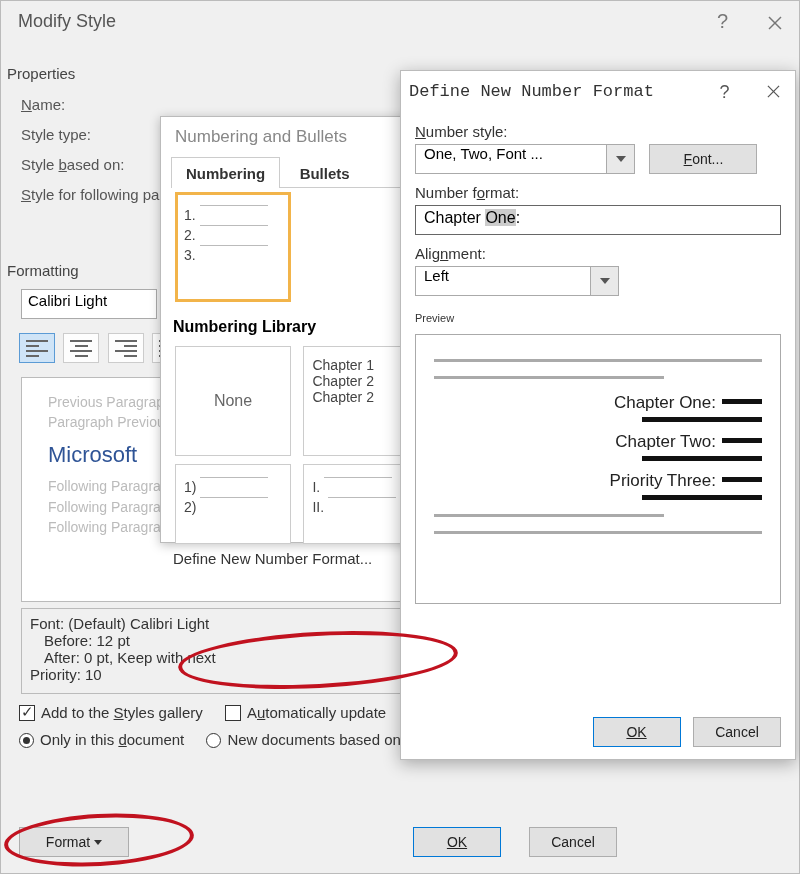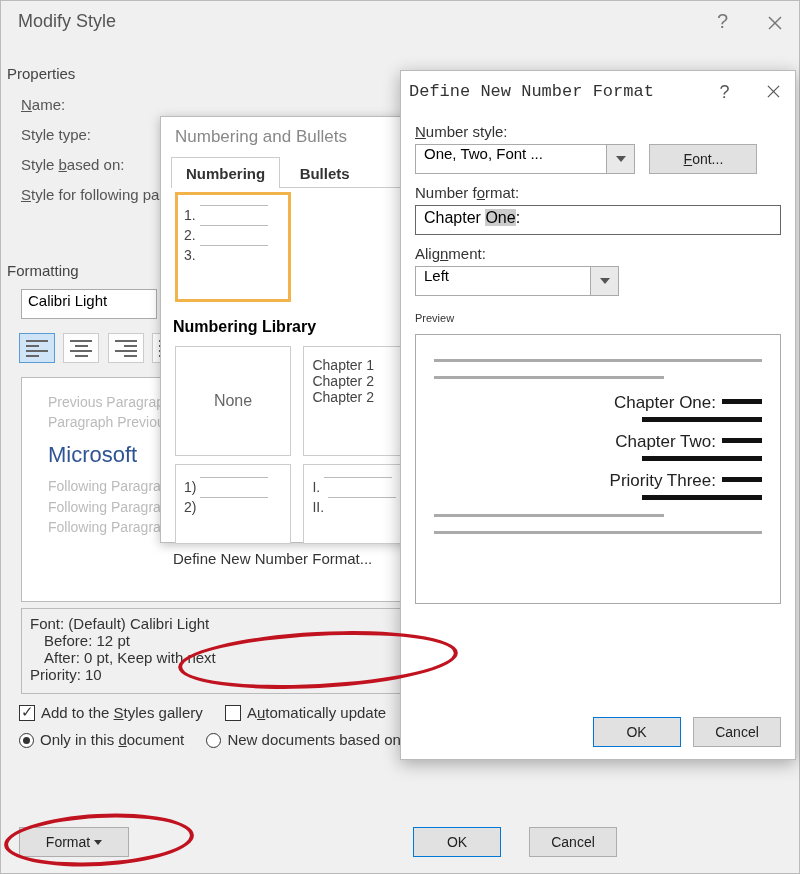--- a/index.html
+++ b/index.html
@@ -28,21 +28,21 @@
   .previewbox .ms { color:#2f5496; font-size:22px; margin:6px 0; }
   .descbox { margin:6px 0 0 20px; width:760px; height:86px; border:1px solid #bbb; background:#f0f0f0; padding:6px 8px; font-size:15px; color:#333; }
   .checks { margin:10px 0 0 18px; font-size:15px; color:#333; }
   .chk { display:inline-block; margin-right:18px; }
   .chkbox { display:inline-block; width:16px; height:16px; border:1px solid #333; vertical-align:-3px; background:#fff; margin-right:6px; position:relative;}
   .chkbox.on::after { content:"✓"; position:absolute; left:1px; top:-3px; font-size:15px; }
   .radio { display:inline-block; width:15px; height:15px; border:1px solid #333; border-radius:50%; vertical-align:-3px; background:#fff; margin-right:6px; position:relative; }
   .radio.on::after { content:""; position:absolute; left:3px; top:3px; width:7px; height:7px; background:#333; border-radius:50%; }
   .bottombar { position:absolute; left:0; bottom:0; width:640px; height:60px; }
   .btn { display:inline-block; min-width:88px; height:30px; line-height:28px; text-align:center; border:1px solid #adadad; background:#e1e1e1; font-size:14px; color:#222; padding:0 10px; }
-  .btn.prim { border:1.5px solid #0078d7; }
+  .btn.prim { border:1.5px solid #0078d7;text-decoration:underline; }
   .formatbtn { position:absolute; left:18px; bottom:16px; width:110px; }
   .okbtn1 { position:absolute; right:140px; bottom:16px; }
   .cancelbtn1 { position:absolute; right:24px; bottom:16px; }
   .dropdown-caret { display:inline-block; width:0; height:0; border-left:4px solid transparent; border-right:4px solid transparent; border-top:5px solid #333; vertical-align:2px; margin-left:4px; }
   
   
   .numbul { position:absolute; left:160px; top:116px; width:310px; height:427px; background:#fff; border:1px solid #bbb; box-shadow:0 2px 10px rgba(0,0,0,0.25); }
   .numbul .titlebar2 { height:40px; line-height:40px; padding-left:14px; color:#888; font-size:17px; }
   .tabs { border-bottom:1px solid #ccc; margin:0 10px;font-weight:bold; }
   .tab { display:inline-block; padding:7px 14px 6px; font-size:15px; color:#333; border:1px solid transparent; border-bottom:none; margin-bottom:-1px;}

